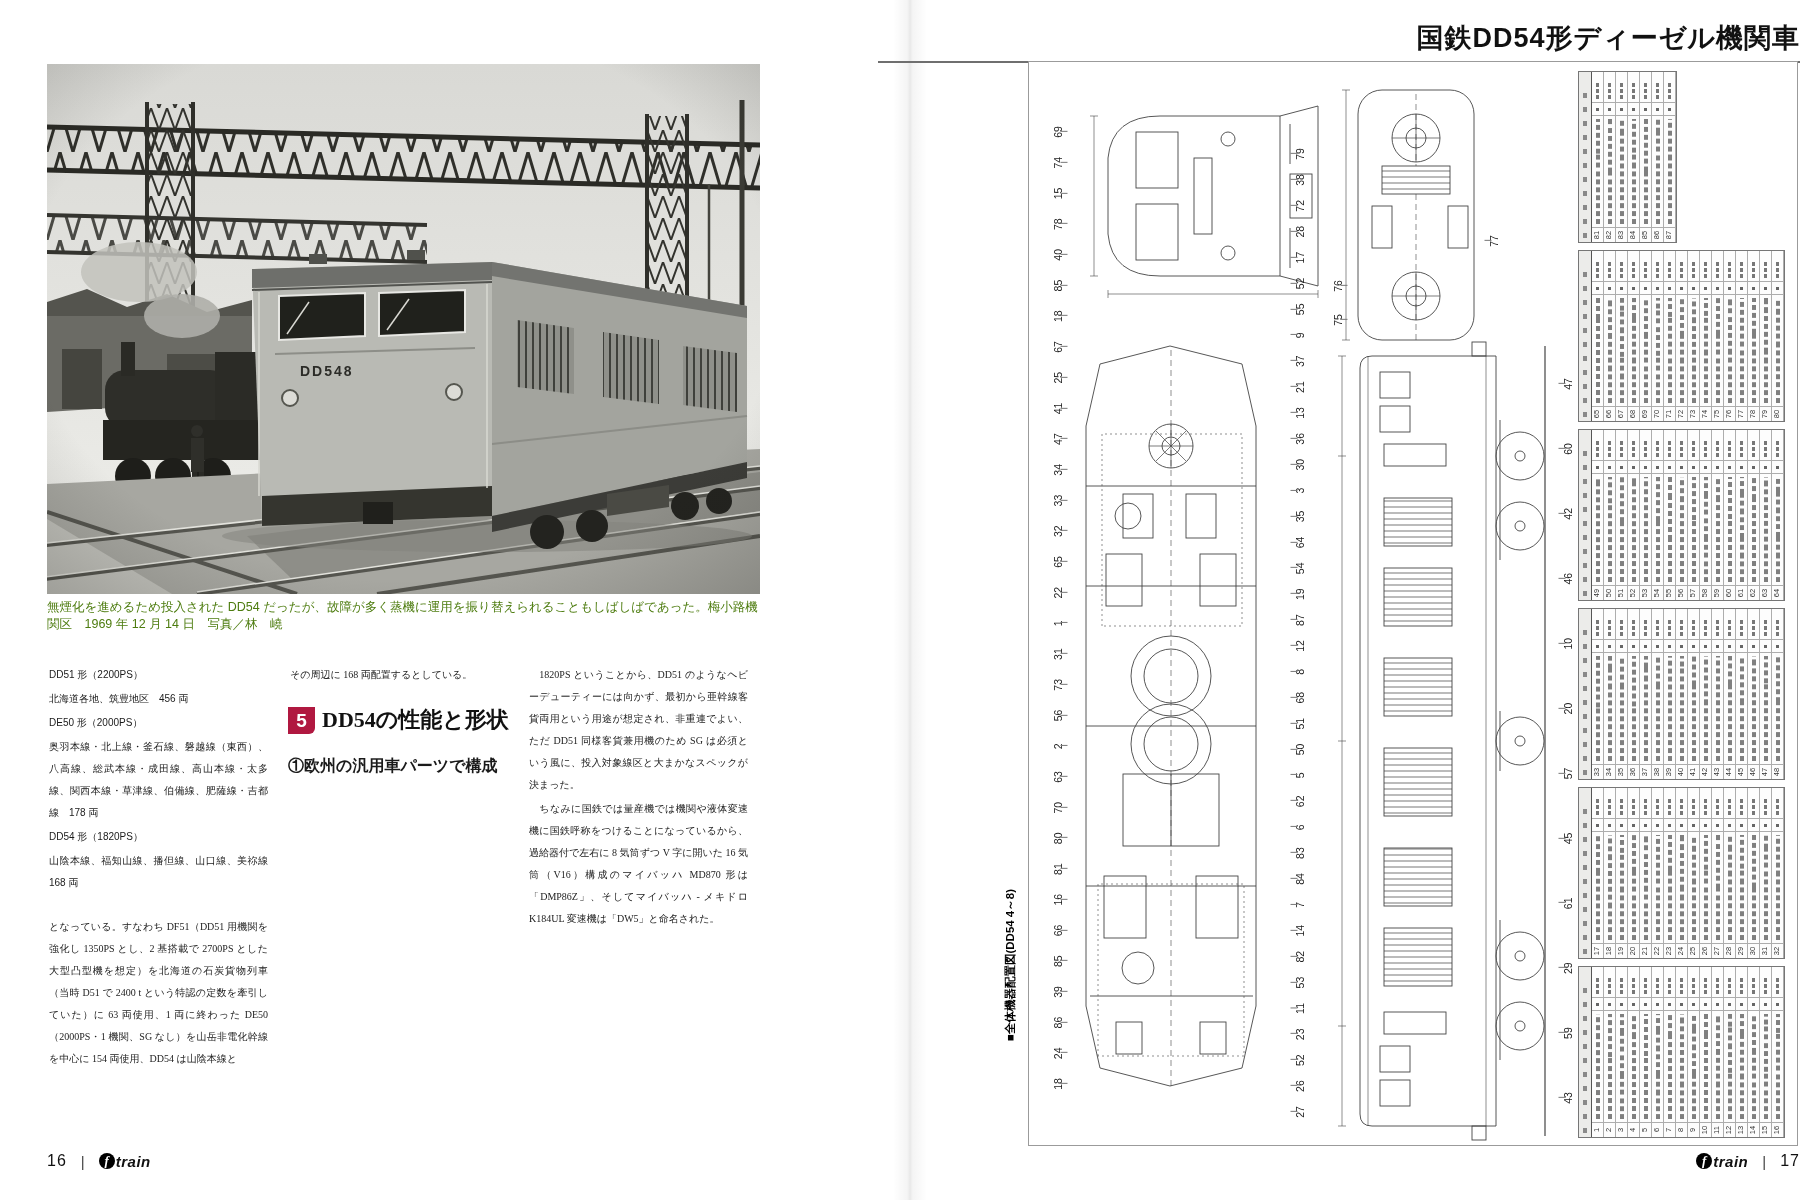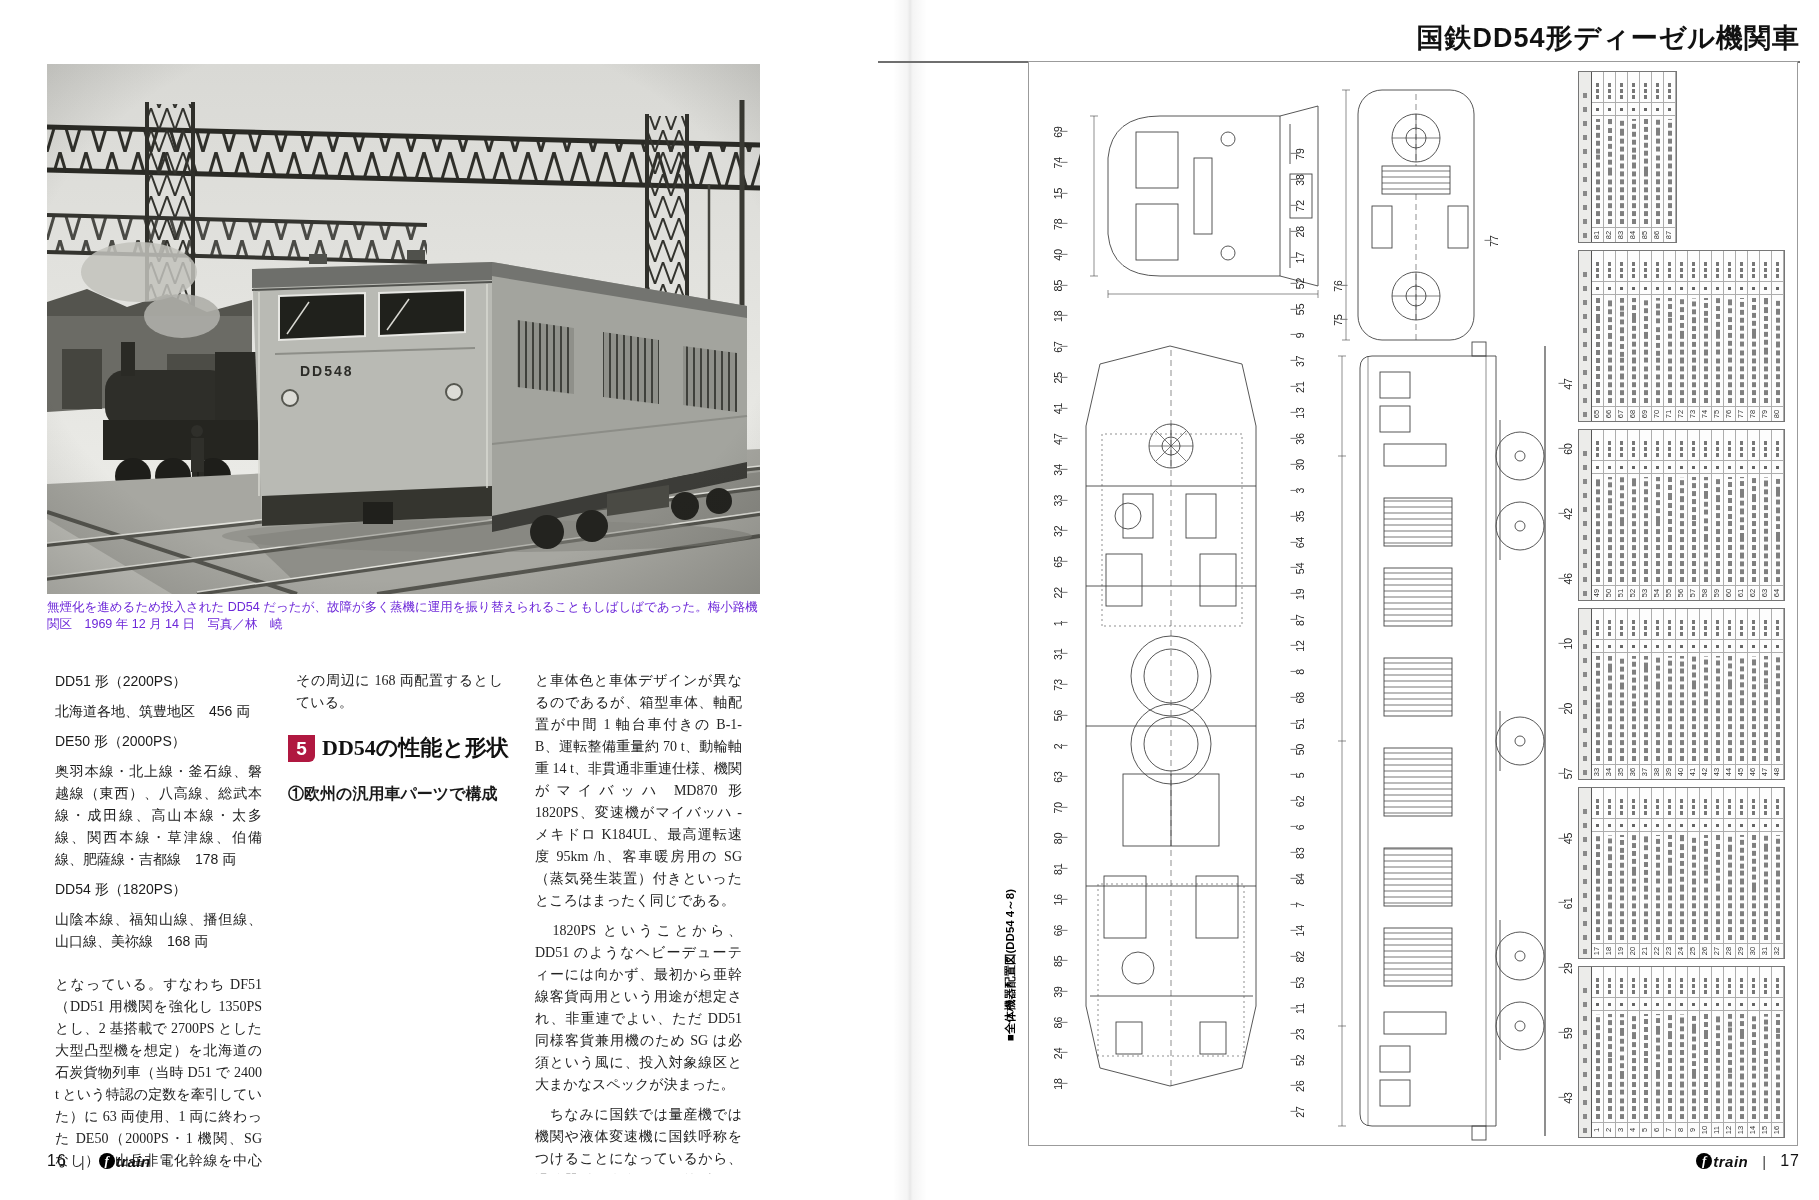--- a/index.html
+++ b/index.html
@@ -9,26 +9,26 @@
   
   .gutter{left:893px;top:0;width:34px;height:1200px;
     background:linear-gradient(90deg,rgba(0,0,0,0) 0%,rgba(0,0,0,.045) 42%,rgba(0,0,0,.09) 50%,rgba(0,0,0,.045) 58%,rgba(0,0,0,0) 100%);}
 
   
   .hd-title{top:20px;right:19px;font-size:27px;font-weight:bold;letter-spacing:1px;color:#111;}
   .hd-rule{left:878px;top:61px;width:922px;height:2px;background:#6f6f6f;}
 
   
   .photo{left:47px;top:64px;width:713px;height:530px;background:#cfcfcb;overflow:hidden;}
-  .caption{left:47px;top:599px;width:713px;font-size:12.5px;line-height:17px;color:#6d28d9;}
+  .caption{left:47px;top:599px;width:713px;font-size:12.5px;line-height:17px;color:#4d7c0f;}
 
   
   .col{top:662px;width:223px;height:512px;overflow:hidden;text-align:justify;}
   .c1{left:47px;} .c2{left:288px;} .c3{left:527px;}
-  .col p{margin:8px;font-size:14px;line-height:22px;}
+  .col p{margin:2px;font-size:10px;line-height:22px;}
   .serif p, p.serif{font-family:"Liberation Serif","DejaVu Serif",serif;color:#222;}
   .listwrap p{font-family:"Liberation Sans",sans-serif;}
   .body-after-list{margin-top:22px !important;font-family:"Liberation Serif","DejaVu Serif",serif;color:#222;}
   .sec-head{margin-top:16px;height:36px;display:flex;align-items:center;}
   .sec-num{display:inline-block;width:27px;height:27px;background:#b01840;color:#fff;
     font-weight:bold;font-size:19px;text-align:center;line-height:27px;border-radius:0 0 6px 0;}
   .sec-title{font-family:"Liberation Serif","DejaVu Serif",serif;font-weight:bold;font-size:22px;margin-left:7px;color:#111;}
   .sub-head{margin-top:18px;margin-bottom:10px;font-weight:bold;font-size:16px;font-family:"Liberation Sans",sans-serif;}
 
   
@@ -209,21 +209,20 @@
   <div class="sec-head">
     <span class="sec-num">5</span>
     <span class="sec-title">DD54の性能と形状</span>
   </div>
   <div class="sub-head">①欧州の汎用車パーツで構成</div>
 
 </div>
 
 <div class="abs col c3 serif">
   <div>
-      <p class="serif">と車体色と車体デザインが異なるのであるが、箱型車体、軸配置が中間 1 軸台車付きの B-1-B、運転整備重量約 70 t、動輪軸重 14 t、非貫通非重連仕様、機関がマイバッハ MD870 形 1820PS、変速機がマイバッハ - メキドロ K184UL、最高運転速度 95km /h、客車暖房用の SG（蒸気発生装置）付きといったところはまったく同じである。</p>
       <p class="serif">　1820PS ということから、DD51 のようなヘビーデューティーには向かず、最初から亜幹線客貨両用という用途が想定され、非重連でよい、ただ DD51 同様客貨兼用機のため SG は必須という風に、投入対象線区と大まかなスペックが決まった。</p>
       <p class="serif">　ちなみに国鉄では量産機では機関や液体変速機に国鉄呼称をつけることになっているから、過給器付で左右に 8 気筒ずつ V 字に開いた 16 気筒（V16）構成のマイバッハ MD870 形は「DMP86Z」、そしてマイバッハ - メキドロ K184UL 変速機は「DW5」と命名された。</p>
     </div>
 </div>
 
 <div class="abs footer f-left">
   <span class="pgno">16</span>
   <span class="fbar">|</span>
   <span class="jlogo">
     <span class="jdot">f</span>

